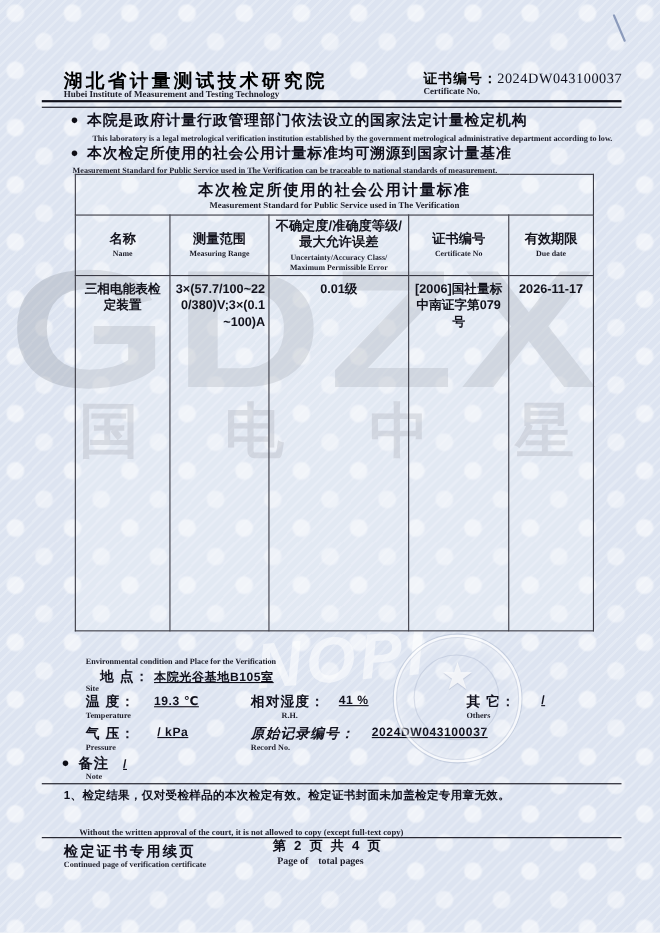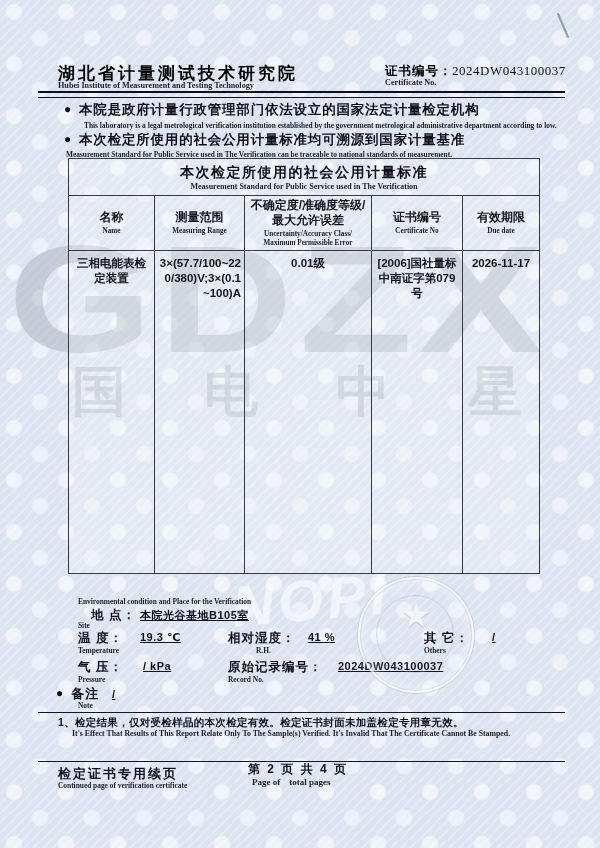--- a/index.html
+++ b/index.html
@@ -169,33 +169,33 @@
   <div class="abs z2 en sub" style="left:228px;top:646px;padding-left:28px;">R.H.</div>
 
   <div class="abs z2 lbl" style="left:424px;top:630px;">其 它：</div>
   <div class="abs z2 val" style="left:492px;top:631px;">/</div>
   <div class="abs z2 en sub" style="left:424px;top:646px;">Others</div>
 
   <div class="abs z2 lbl" style="left:78px;top:659px;">气 压：</div>
   <div class="abs z2 val" style="left:143px;top:660px;">/  kPa</div>
   <div class="abs z2 en sub" style="left:78px;top:675px;">Pressure</div>
 
-  <div class="abs z2 lbl" style="left:228px;top:659px;">原始记录编号：</div>
+  <div class="abs z2 lbl" style="left:228px;top:659px;font-style:italic;">原始记录编号：</div>
   <div class="abs z2 val" style="left:338px;top:660px;">2024DW043100037</div>
   <div class="abs z2 en sub" style="left:228px;top:675px;">Record No.</div>
 
   <div class="abs z2 sec-h" style="left:56px;top:685px;">
     <span class="bullet">●</span><span>备注</span>
     <span class="val" style="margin-left:8px;">/</span>
   </div>
   <div class="abs z2 en sub" style="left:78px;top:701px;">Note</div>
 
   <div class="abs z2 rule" style="top:712px;"></div>
   <div class="abs z2 note-zh" style="left:58px;top:716px;">1、检定结果，仅对受检样品的本次检定有效。检定证书封面未加盖检定专用章无效。</div>
-  <div class="abs z2 en note-en" style="left:72px;top:729px;">It's Effect That Results of This Report Relate Only To The Sample(s) Verified. It's Invalid That The Certificate Cannot Be Stamped.</div>
+  <div class="abs z2 en note-en" style="left:72px;top:752px;">Without the written approval of the court, it is not allowed to copy (except full-text copy)</div>
   <div class="abs z2 rule" style="top:761px;"></div>
 
   <div class="abs z2 cont-zh">检定证书专用续页</div>
   <div class="abs z2 cont-en en">Continued page of verification certificate</div>
   <div class="abs z2 page-zh">第 2 页 共 4 页</div>
   <div class="abs z2 page-en en">Page of　total pages</div>
 
 </div>
 
 </body></html>

